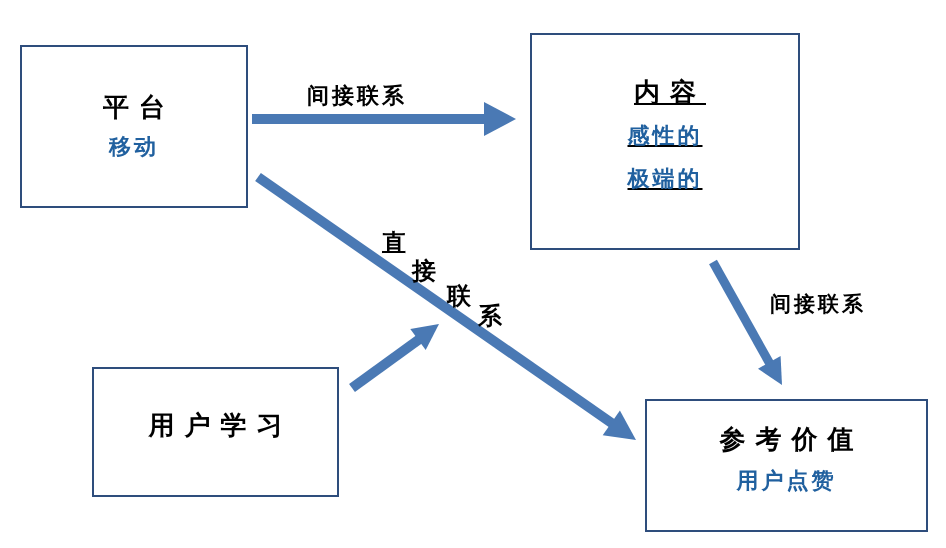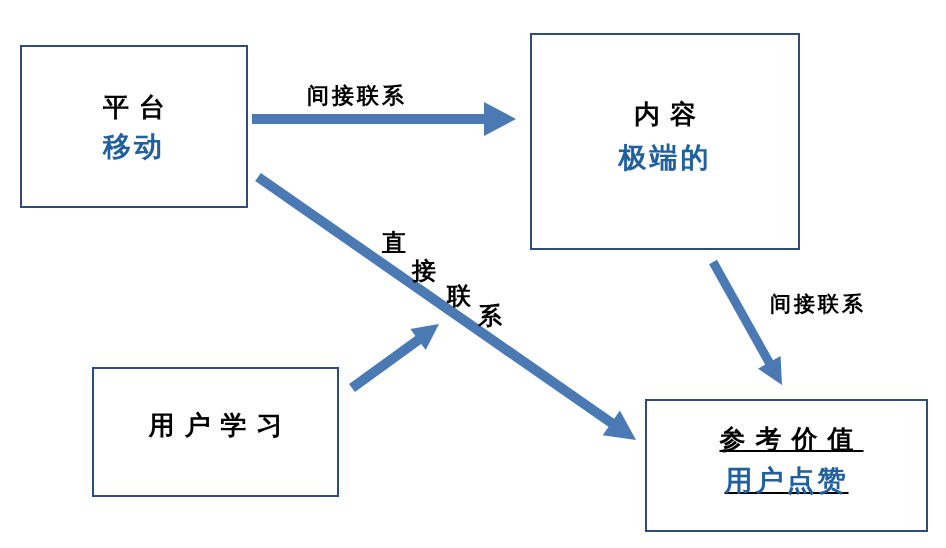--- a/index.html
+++ b/index.html
@@ -39,31 +39,31 @@
   }
   .box .title {
     color: var(--title-text-color, #000000);
     font-size: 26px;
     letter-spacing: 10px;
     text-indent: 10px;
     white-space: nowrap;
   }
   .box .line {
     color: var(--blue-text-color, #20609f);
-    font-size: 28px;
+    font-size: 22px;
     letter-spacing: 3px;
     white-space: nowrap;
   }
   .box-platform { left: 20px; top: 45px; width: 228px; height: 163px; }
   .box-platform .title, .box-platform .line { line-height: 40px; }
-  .box-content { left: 530px; top: 33px; width: 270px; height: 217px; padding-bottom: 12px; }
+  .box-content { left: 530px; top: 33px; width: 270px; height: 217px; padding-bottom: 12px; text-decoration: underline; }
   .box-content .title, .box-content .line { line-height: 43px; }
   .box-user-learning { left: 92px; top: 347px; width: 247px; height: 130px; padding-bottom: 14px; margin-top: 20px; }
   .box-user-learning .title, .box-user-learning .line { line-height: 44px; }
-  .box-reference-value { left: 645px; top: 399px; width: 283px; height: 133px; padding-bottom: 12px; text-decoration: underline; }
+  .box-reference-value { left: 645px; top: 399px; width: 283px; height: 133px; padding-bottom: 12px; }
   .box-reference-value .title, .box-reference-value .line { line-height: 41px; }
   .edge-label {
     position: absolute;
     color: var(--label-text-color, #000000);
     font-size: 22px;
     line-height: 24px;
     letter-spacing: 3px;
     white-space: nowrap;
   }
   .edge-label-top { left: 307px; top: 84px; }
@@ -103,20 +103,21 @@
     </g>
   </svg>
 
   <div class="box box-platform">
     <div class="title">平台</div>
     <div class="line">移动</div>
   </div>
 
   <div class="box box-content">
     <div class="title">内容</div>
+    <div class="line">感性的</div>
     <div class="line">极端的</div>
   </div>
 
   <div class="box box-user-learning">
     <div class="title">用户学习</div>
   </div>
 
   <div class="box box-reference-value">
     <div class="title">参考价值</div>
     <div class="line">用户点赞</div>

